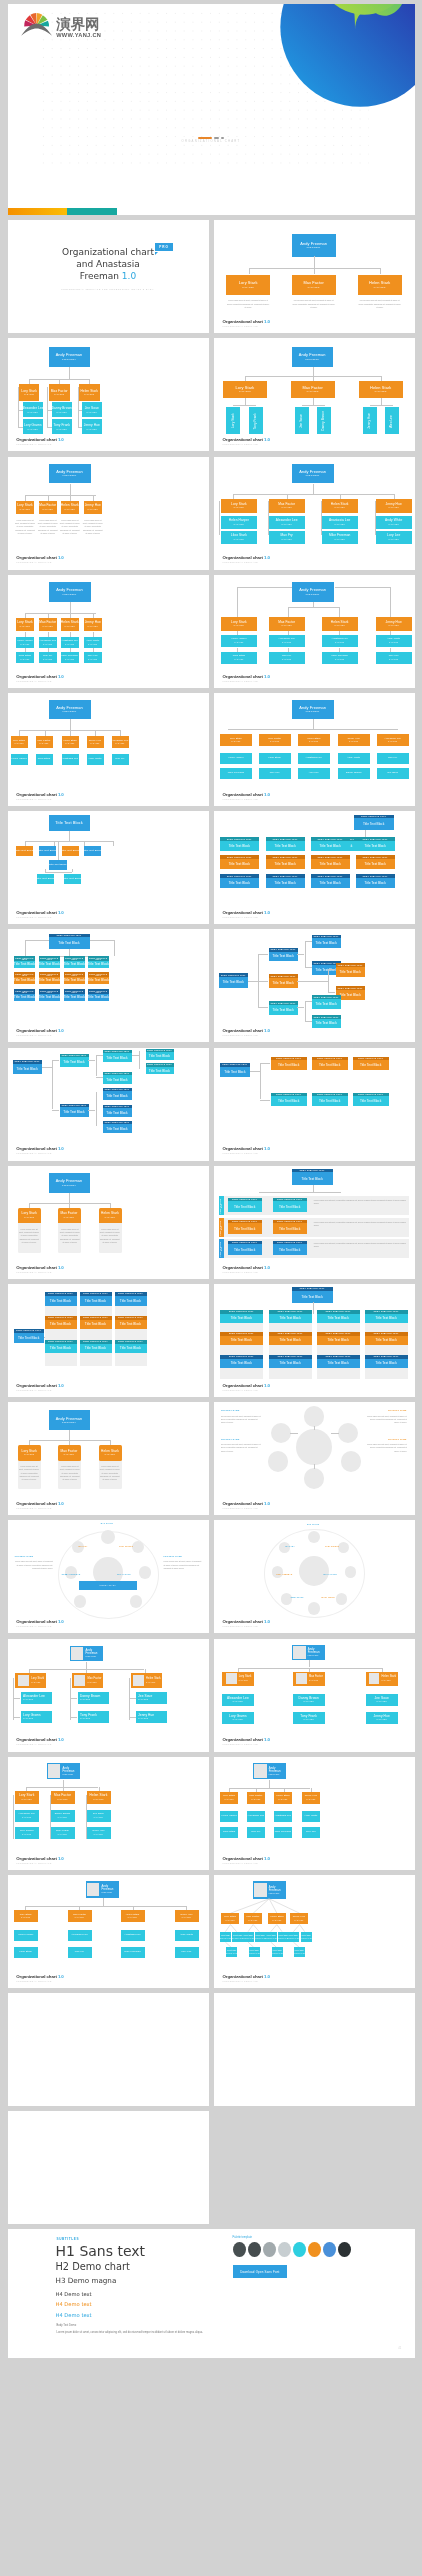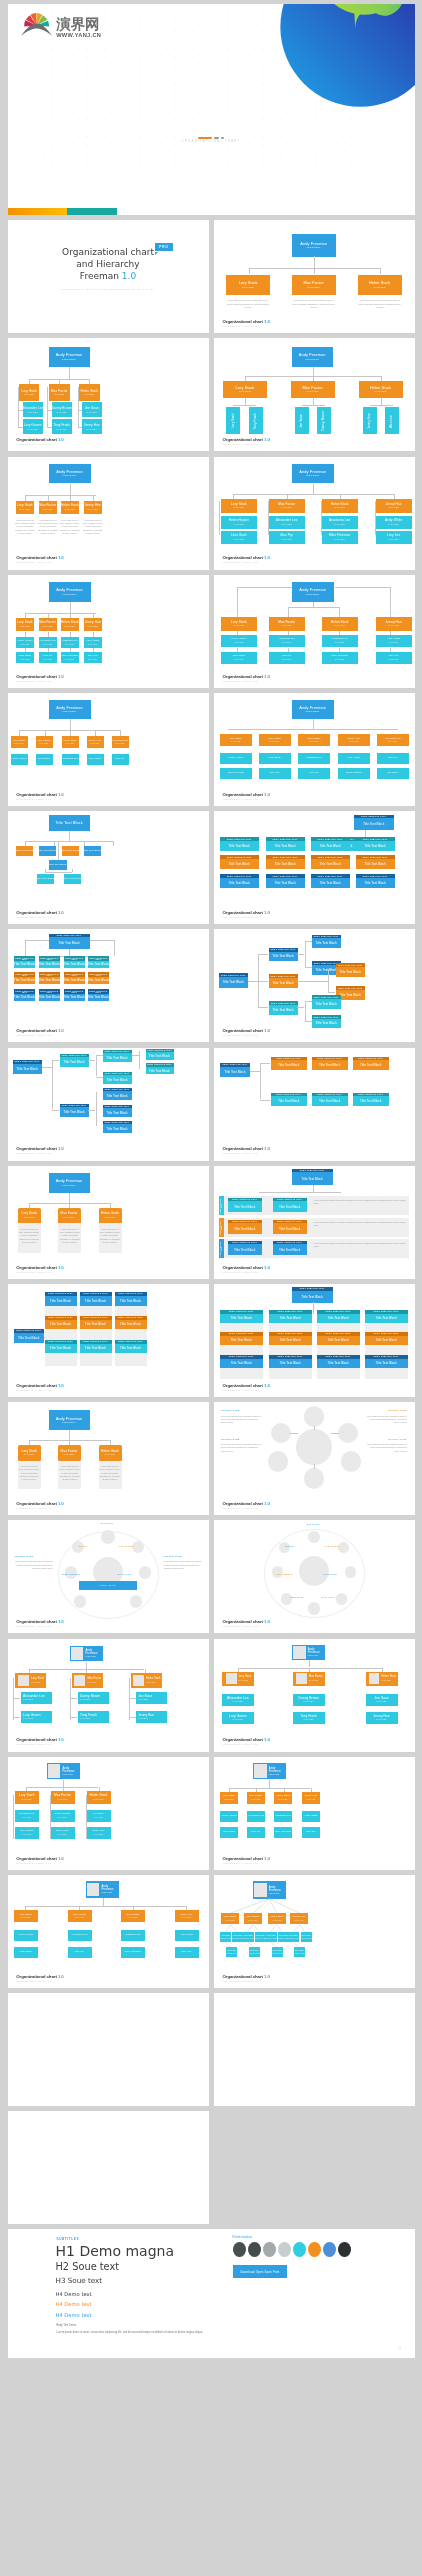--- a/index.html
+++ b/index.html
@@ -188,21 +188,21 @@
         <span class="s3"></span>
       </div>
   </div>
 
   <div class="grid">
 
     <div class="slide">
       <div class="pro">PRO</div>
       <div class="ts">
         <div class="l">Organizational chart</div>
-        <div class="l">and Hierarchy</div>
+        <div class="l">and Anastasia</div>
         <div class="l"><span>Freeman </span><b>1.0</b></div>
         <div class="sub">PROFESSIONAL  TEMPLATE FOR POWERPOINT.  SMART &amp; EASY.</div>
       </div>
     </div>
 
     <div class="slide">
       <div class="nodelayer">
         <div class="nb c-blue" style="left:78px;top:13.4px;width:44px;height:23px">
           <span class="n">Andy Freeman</span>
             <span class="r">PRESIDENT</span>
@@ -1839,23 +1839,23 @@
     <div class="slide"></div>
 
     <div class="slide"></div>
 
     <div class="slide"></div>
 
   </div>
 
   <div class="typo">
     <div class="lbl">SUBTITLES</div>
-    <div class="h1">H1 Demo magna</div>
-    <div class="h2">H2 Soue text</div>
-    <div class="h3">H3 Soue text</div>
+    <div class="h1">H1 Sans text</div>
+    <div class="h2">H2 Demo chart</div>
+    <div class="h3">H3 Demo magna</div>
     <div class="h4a">H4 Demo text</div>
     <div class="h4b">H4 Demo text</div>
     <div class="h4c">H4 Demo text</div>
     <div class="bodylbl">Body Text Demo</div>
     <div class="bodytxt">Lorem ipsum dolor sit amet, consectetur adipiscing elit, sed do eiusmod tempor incididunt ut labore et dolore magna aliqua.</div>
     <div class="pal">Palette template</div>
     <div class="sw">
       <i style="background: rgb(71, 79, 81);"></i>
         <i style="background: rgb(69, 76, 78);"></i>
         <i style="background: rgb(162, 170, 173);"></i>

